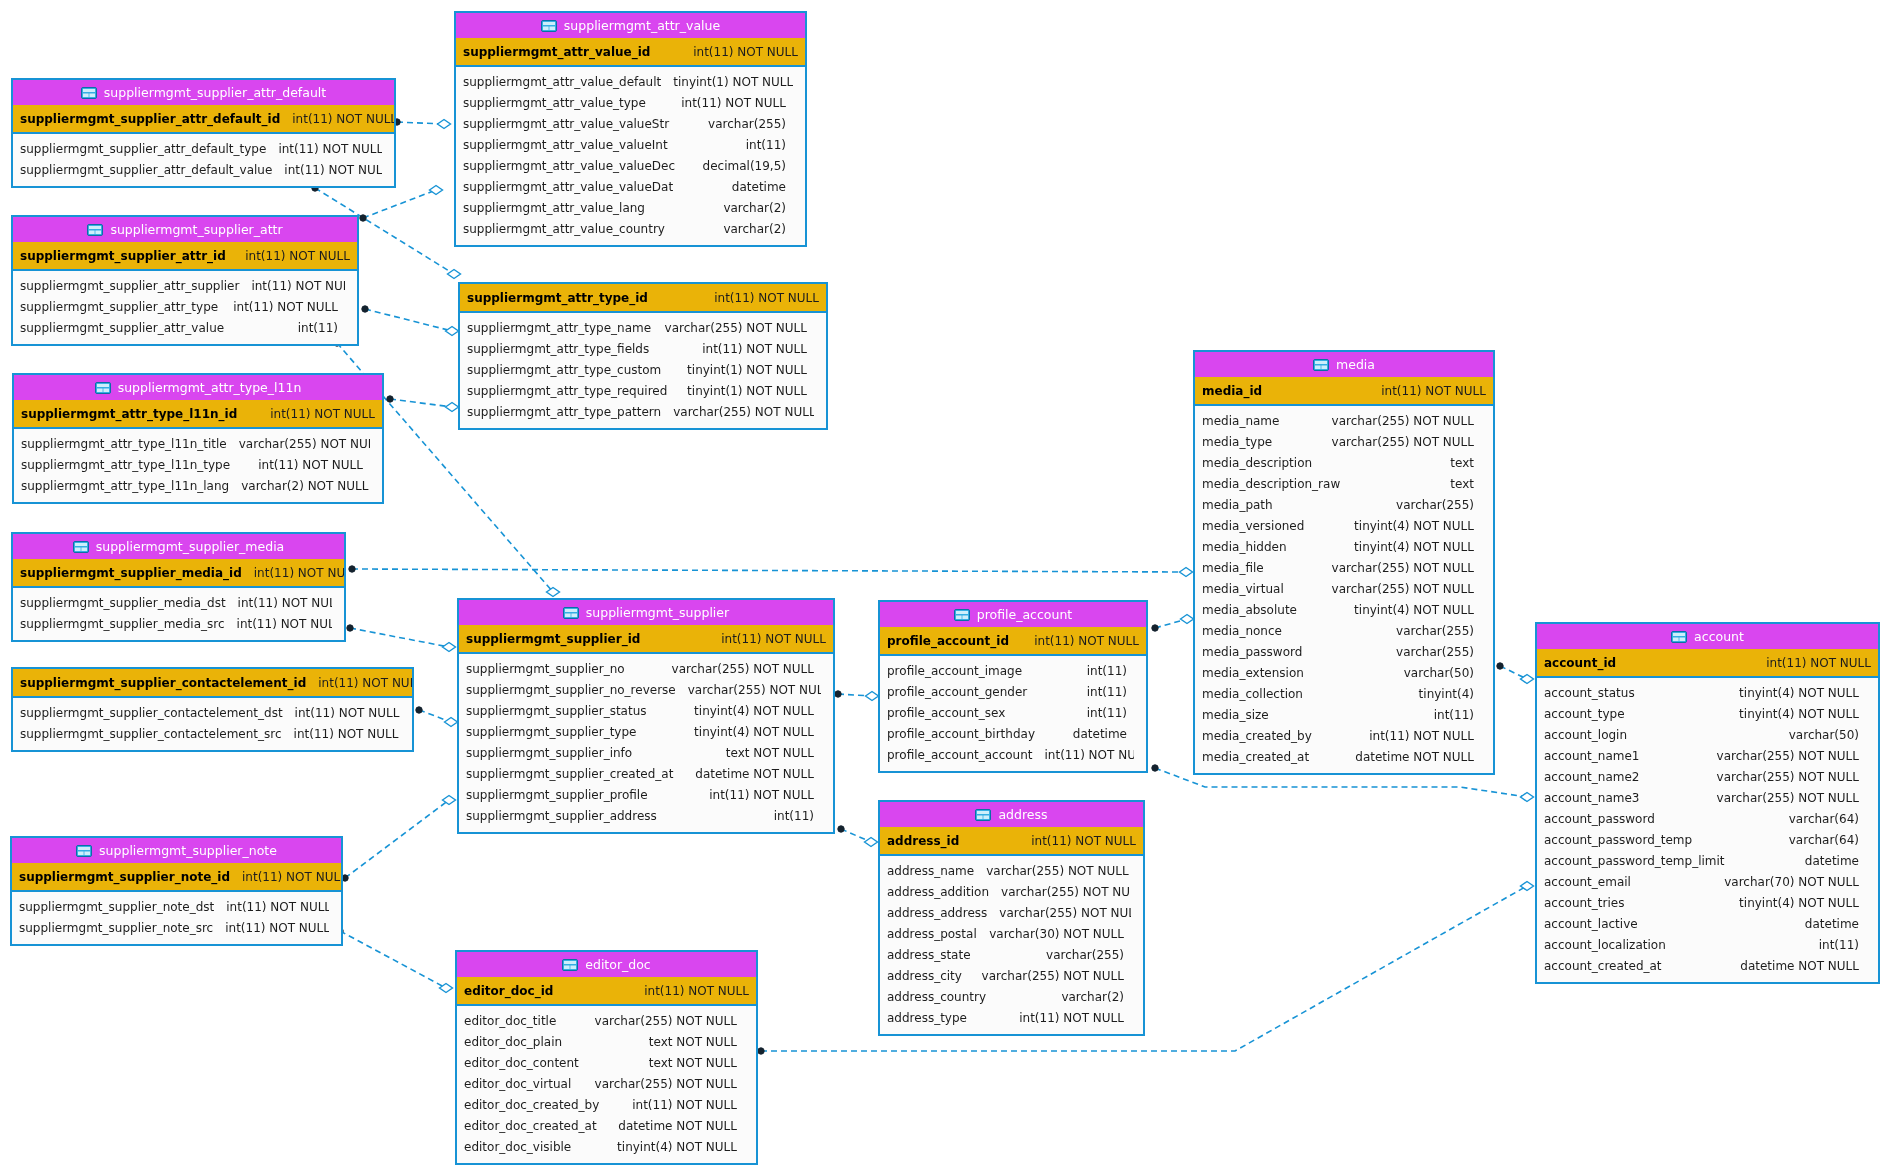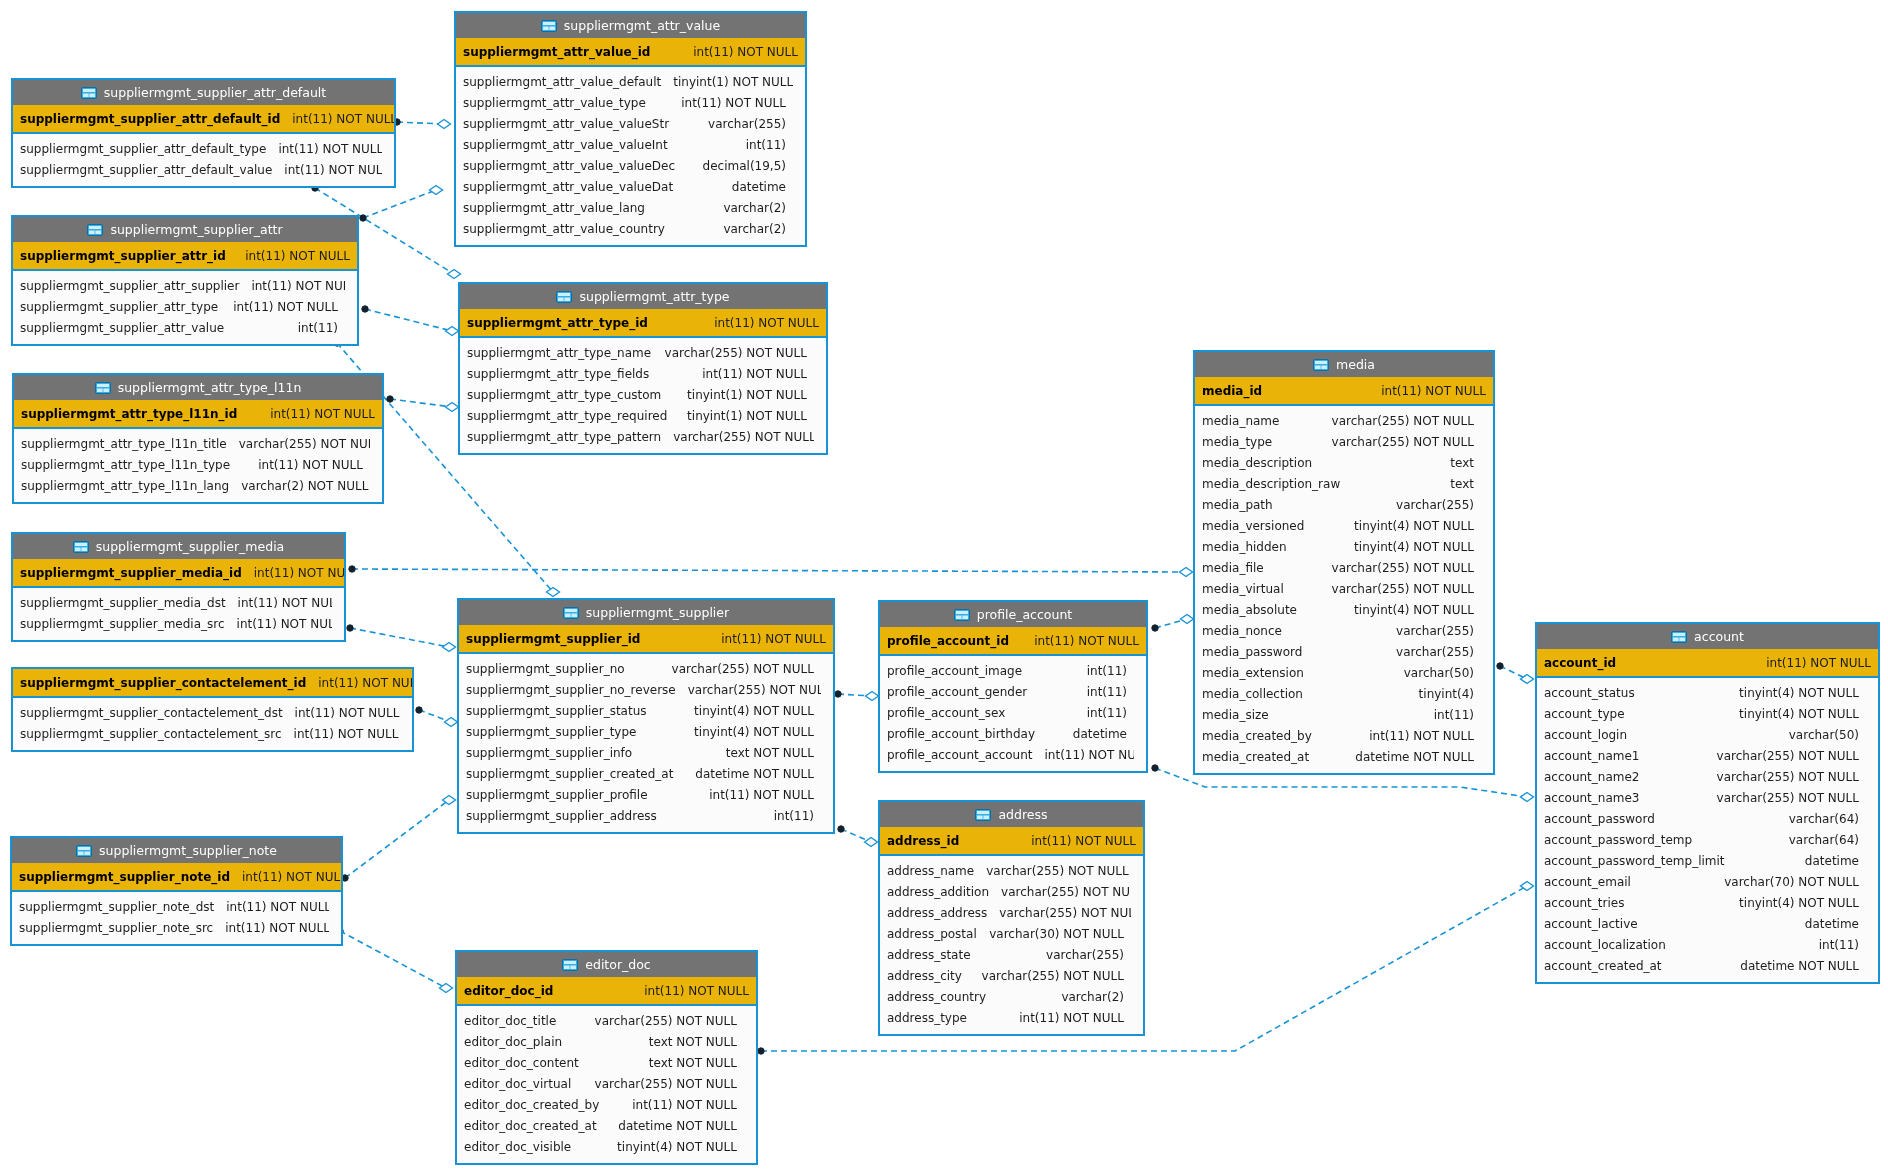--- a/index.html
+++ b/index.html
@@ -3,21 +3,21 @@
 <meta charset="utf-8">
 <style>
   html,body{margin:0;padding:0;background:#ffffff;}
   .canvas{position:relative;width:1888px;height:1170px;background:#ffffff;overflow:hidden;
           font-family:"DejaVu Sans","Liberation Sans",sans-serif;}
   #wires{position:absolute;left:0;top:0;width:1888px;height:1170px;}
   .wire{fill:none;stroke:#1793d5;stroke-width:1.6;stroke-dasharray:6 4;}
   .dot{fill:#14222e;stroke:#14222e;}
   .diamond{fill:#ffffff;stroke:#1793d5;stroke-width:1.4;}
   .tbl{position:absolute;background:#fbfbfb;border:2px solid #1793d5;box-sizing:border-box;}
-  .hdr{background:#737373;color:#ffffff;height:25px;display:flex;align-items:center;
+  .hdr{background:#d946ef;color:#ffffff;height:25px;display:flex;align-items:center;
        justify-content:center;gap:7px;font-size:12.5px;white-space:nowrap;overflow:hidden;}
   .ticon{width:16px;height:12px;flex:0 0 auto;}
   .row{display:flex;justify-content:space-between;align-items:center;height:21px;
        padding:0 7px;white-space:nowrap;font-size:12px;color:#1d1d1d;overflow:hidden;}
   .pk{height:27px;background:#eab308;border-bottom:2px solid #1793d5;}
   .pk .cn{font-weight:bold;color:#000;}
   .body{padding:4px 12px 6px 0;}
   .cn{margin-right:12px;}
   .ct{text-align:right;}
 </style>
@@ -271,29 +271,20 @@
             <span class="cn">suppliermgmt_attr_value_lang</span>
             <span class="ct">varchar(2)</span>
           </div>
           <div class="row ">
             <span class="cn">suppliermgmt_attr_value_country</span>
             <span class="ct">varchar(2)</span>
           </div>
         </div>
       </div>
       <div class="tbl" style="left: 458px; top: 282px; width: 370px;">
-        <div class="hdr">
-          <svg class="ticon" viewBox="0 0 16 12">
-            <rect x="0.5" y="0.5" width="15" height="11" rx="1.5" fill="#35aee3" stroke="#0b6fa5"></rect>
-            <rect x="2" y="2" width="12" height="3" fill="#cdeefb"></rect>
-            <rect x="2" y="6.5" width="5.6" height="3.5" fill="#cdeefb"></rect>
-            <rect x="8.4" y="6.5" width="5.6" height="3.5" fill="#cdeefb"></rect>
-          </svg>
-          <span>suppliermgmt_attr_type</span>
-        </div>
         <div class="row pk">
           <span class="cn">suppliermgmt_attr_type_id</span>
           <span class="ct">int(11) NOT NULL</span>
         </div>
         <div class="body">
           <div class="row ">
             <span class="cn">suppliermgmt_attr_type_name</span>
             <span class="ct">varchar(255) NOT NULL</span>
           </div>
           <div class="row ">

